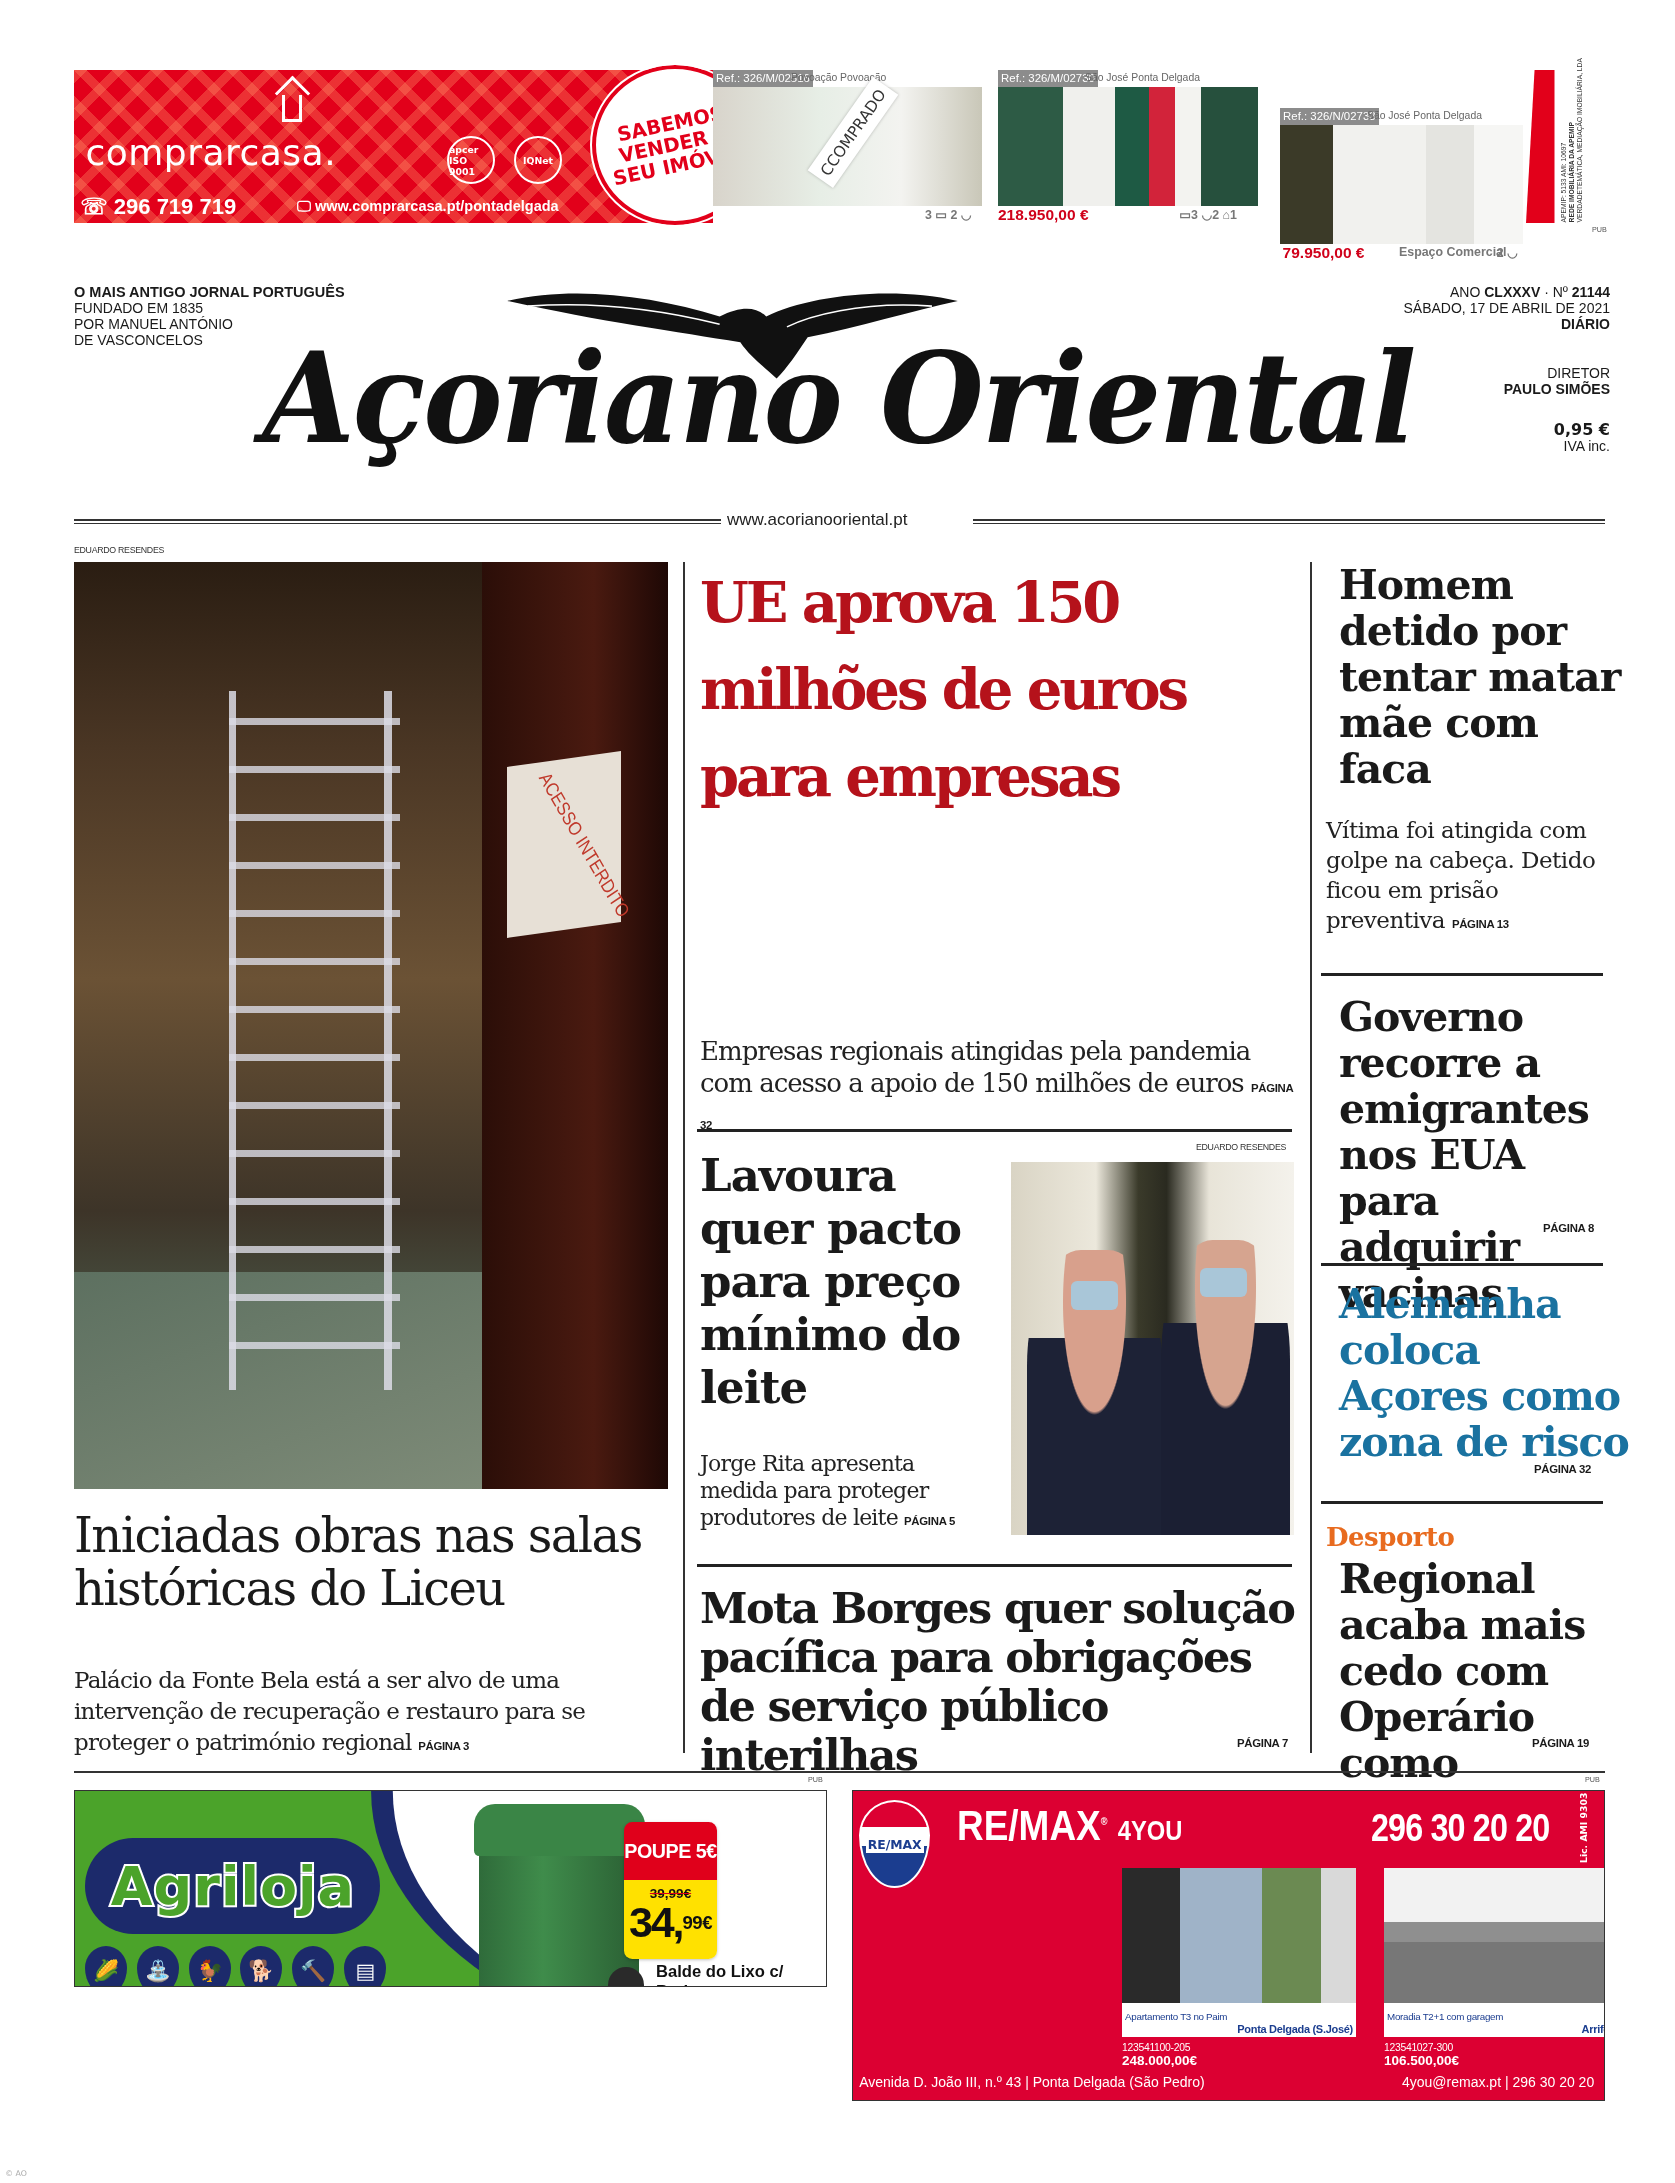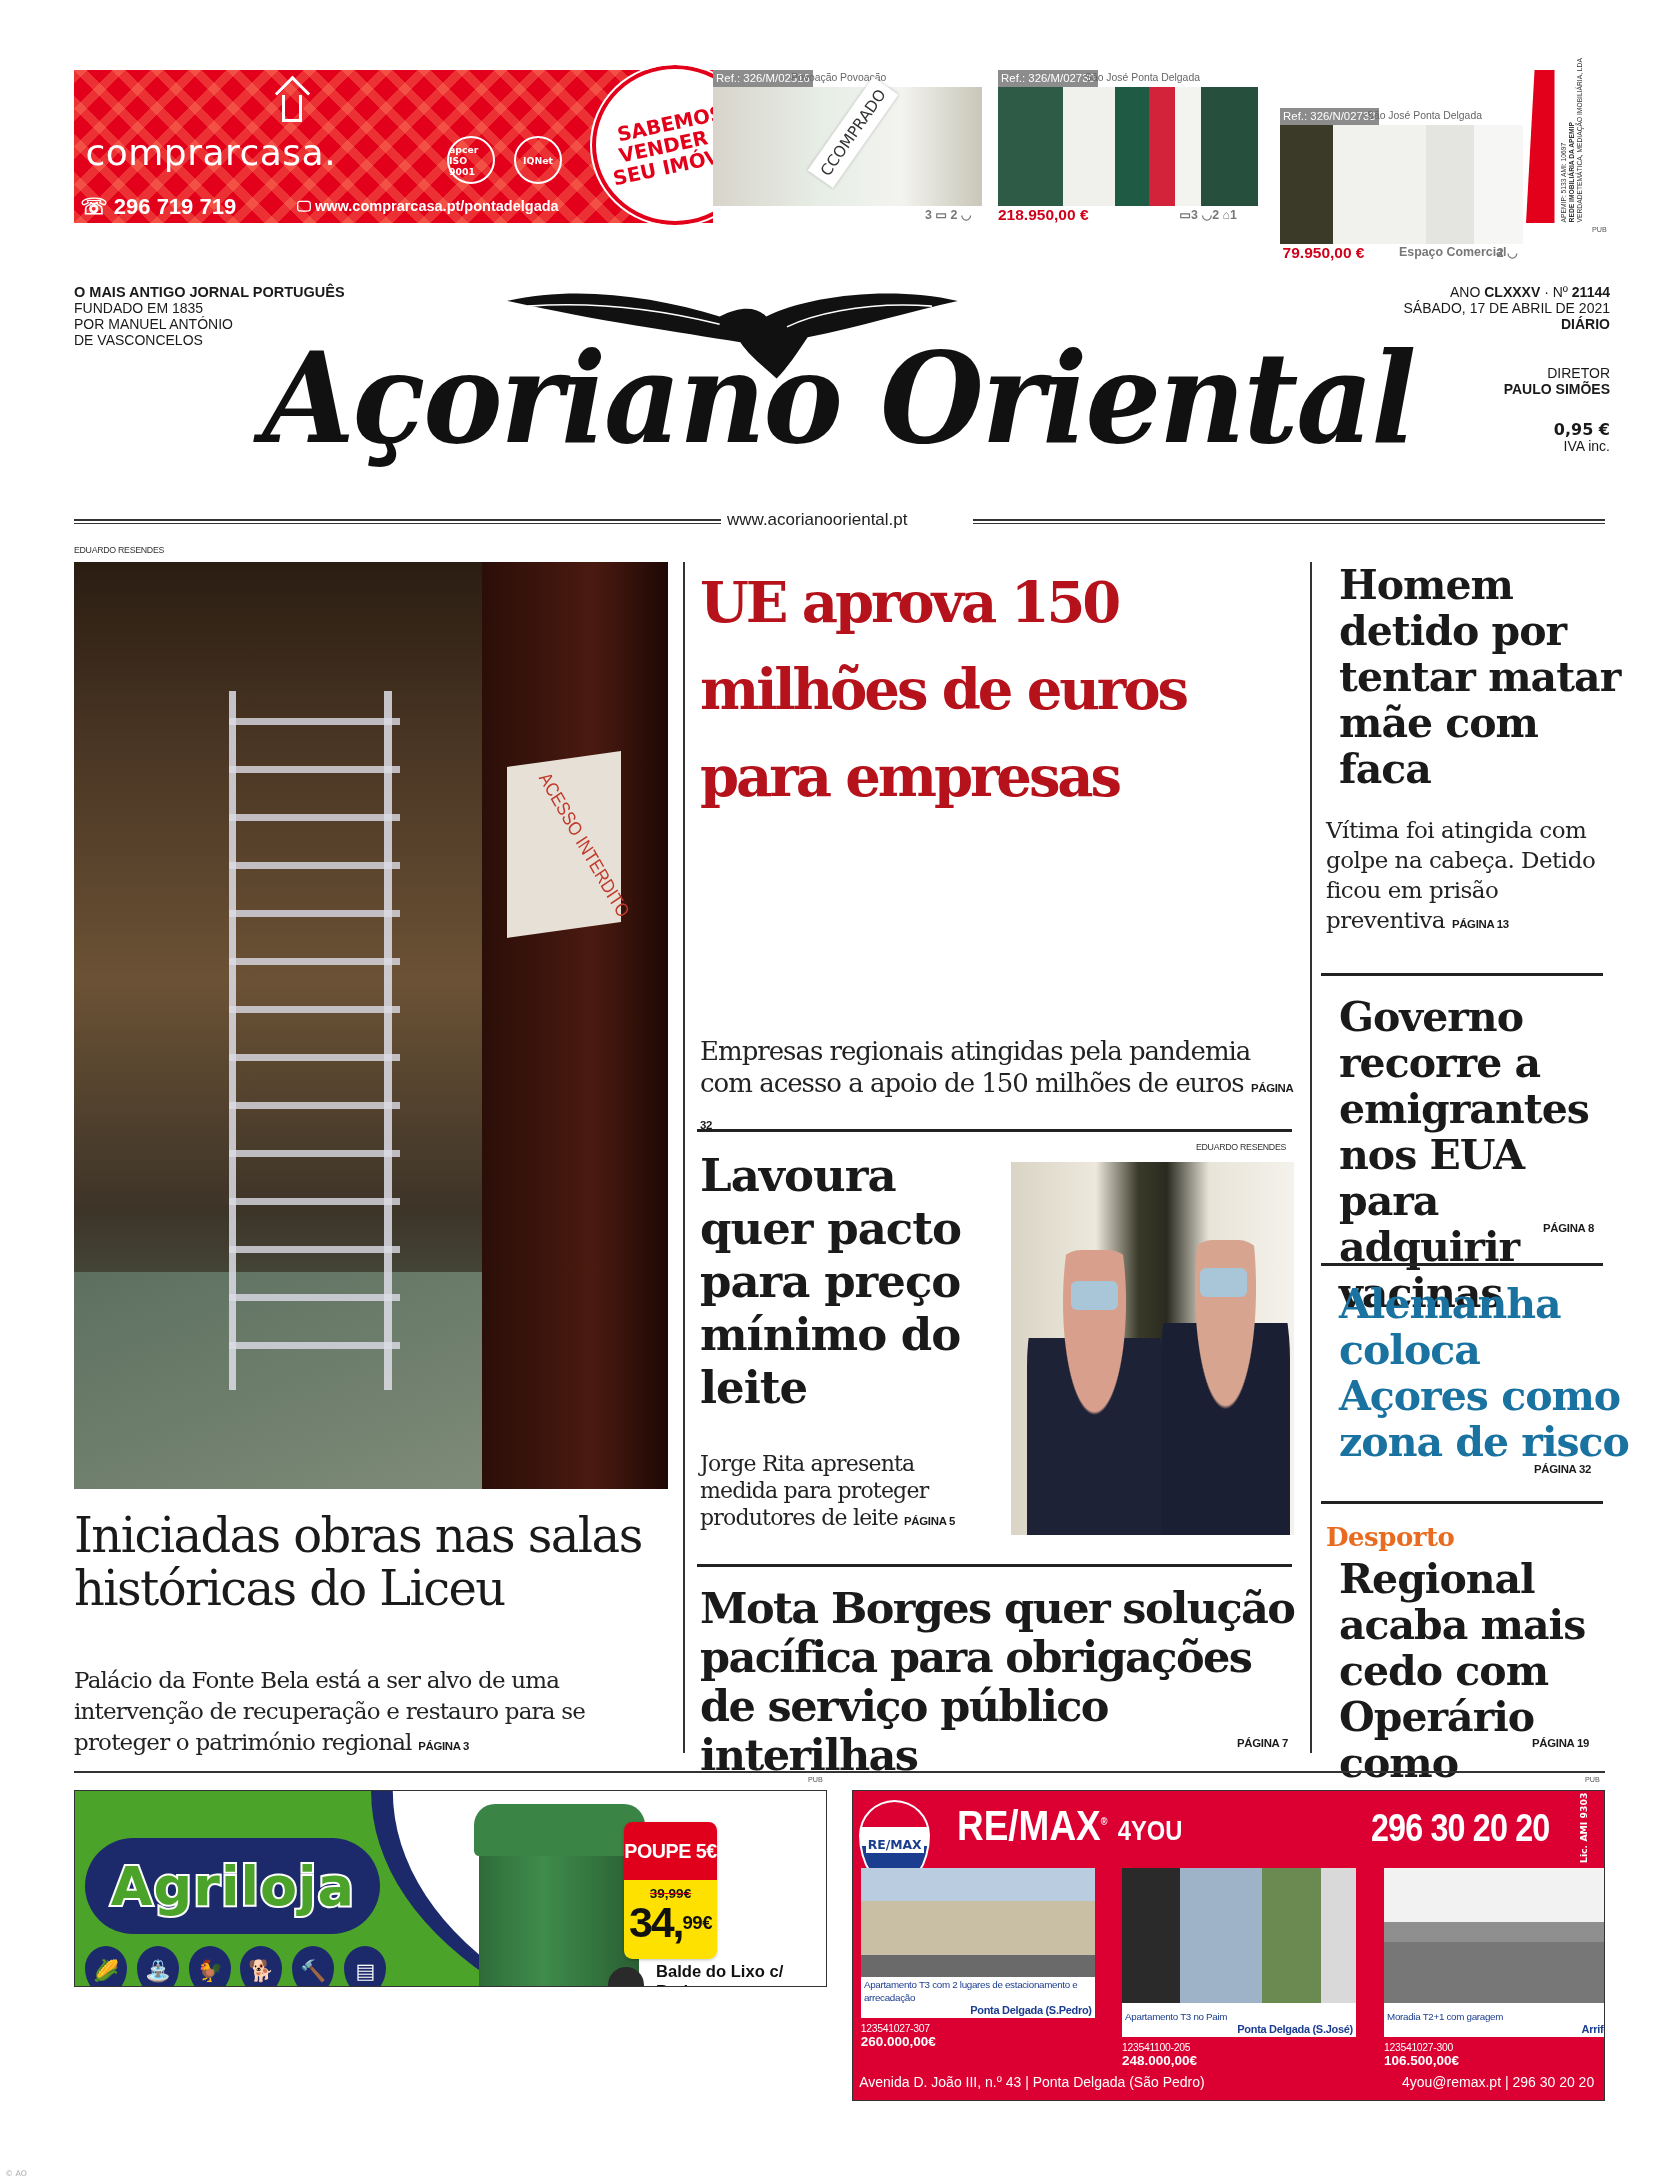--- a/index.html
+++ b/index.html
@@ -328,29 +328,20 @@
 <div class="abs remax">
   <div class="remax-balloon">
       <span>RE/MAX</span>
     </div>
   <div class="remax-brand"><span>RE/MAX</span><sup style="font-size:10.4px;">®</sup> <small>4YOU</small></div>
   <div class="remax-phone">296 30 20 20</div>
   <div class="remax-lic">
       <div>Lic. AMI 9303</div>
     </div>
 
-  <div class="rx-card" style="left:7.8px;">
-    <div class="rx-photo" style="background: linear-gradient(180deg,#b9cce0 0 30%,#c9bfa4 30% 80%,#6a6a6a 80%);"></div>
-    <div class="rx-desc">
-        <div>Apartamento T3 com 2 lugares de estacionamento e arrecadação</div>
-        <div class="rx-loc">Ponta Delgada (S.Pedro)</div>
-      </div>
-    <div class="rx-ref">123541027-307</div>
-    <div class="rx-price">260.000,00€</div>
-  </div>
   <div class="rx-card" style="left:269px; top:77px;">
     <div class="rx-photo" style="height:135px; background: linear-gradient(90deg,#2a2a2a 0 25%,#9fb3c8 25% 60%,#6b8a52 60% 85%,#d9d9d9 85%);"></div>
     <div class="rx-desc" style="padding-top:7.2px;">
         <div>Apartamento T3 no Paim</div>
         <div class="rx-loc">Ponta Delgada (S.José)</div>
       </div>
     <div class="rx-ref">123541100-205</div>
     <div class="rx-price">248.000,00€</div>
   </div>
   <div class="rx-card" style="left:531px; top:77px;">

